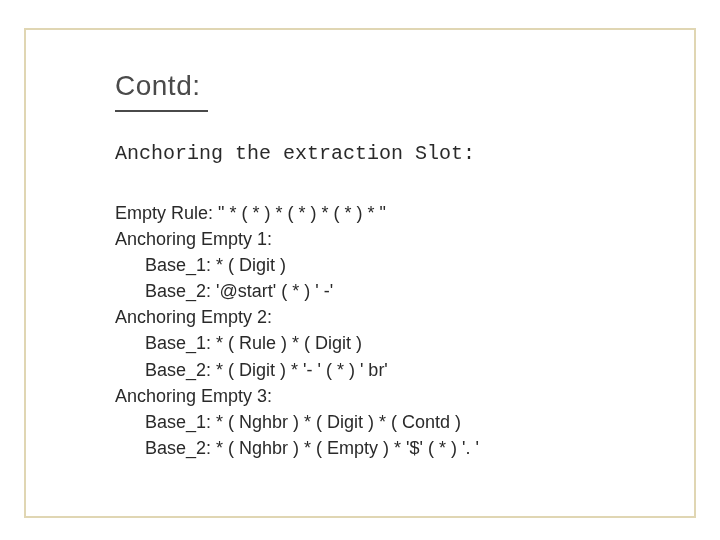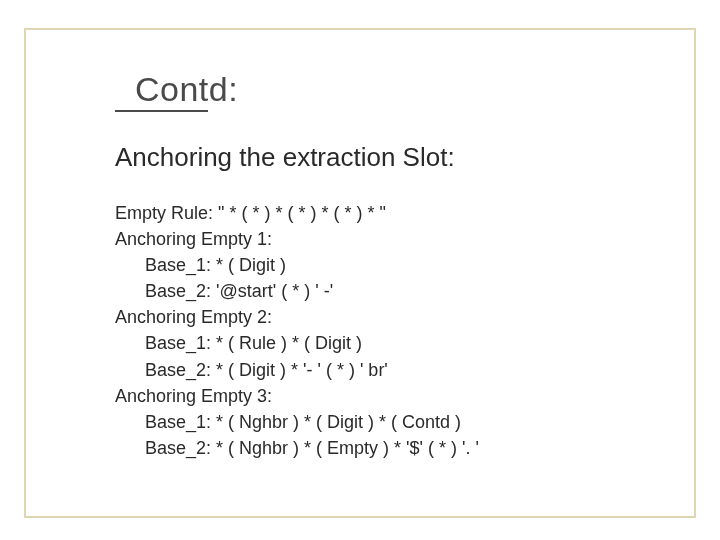--- a/index.html
+++ b/index.html
@@ -25,39 +25,39 @@
     width: 672px;
     height: 490px;
     border: 2px solid #e0d6b3;
     box-sizing: border-box;
     background: #ffffff;
   }
   .title {
     position: absolute;
     left: 115px;
     top: 70px;
-    font-size: 34px;
+    font-size: 28px;
     color: #4a4a4a;
     letter-spacing: 0.5px;
-    margin-left: 20px;
   }
   .title-underline {
     position: absolute;
     left: 115px;
     top: 110px;
     width: 93px;
     height: 2px;
     background: #4a4a4a;
   }
   .subtitle {
     position: absolute;
     left: 115px;
     top: 142px;
-    font-size: 26px;
+    font-size: 20px;
     color: #2a2a2a;
+    font-family: Liberation Mono, monospace;
   }
   .body {
     position: absolute;
     left: 115px;
     top: 200px;
     font-size: 18px;
     color: #2a2a2a;
     line-height: 1.45;
     white-space: pre;
   }

